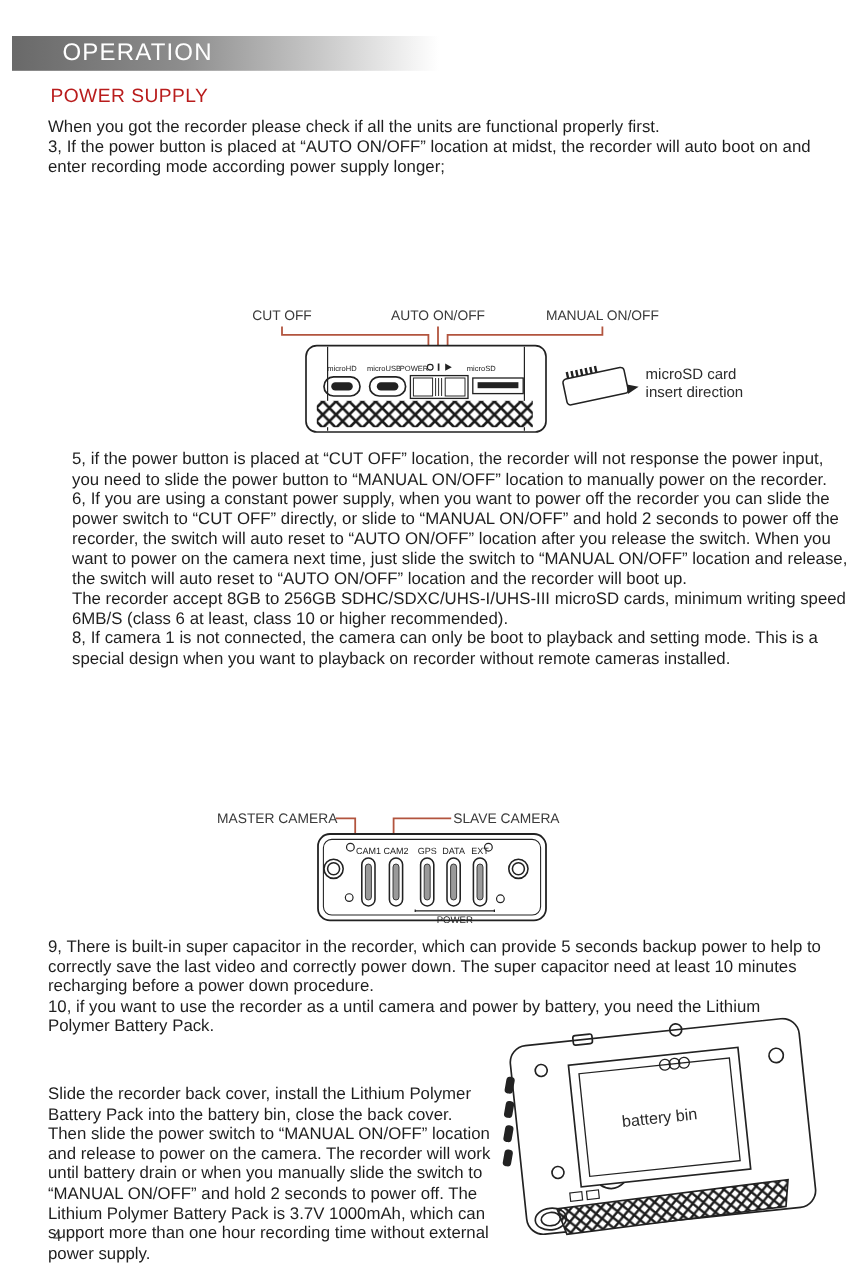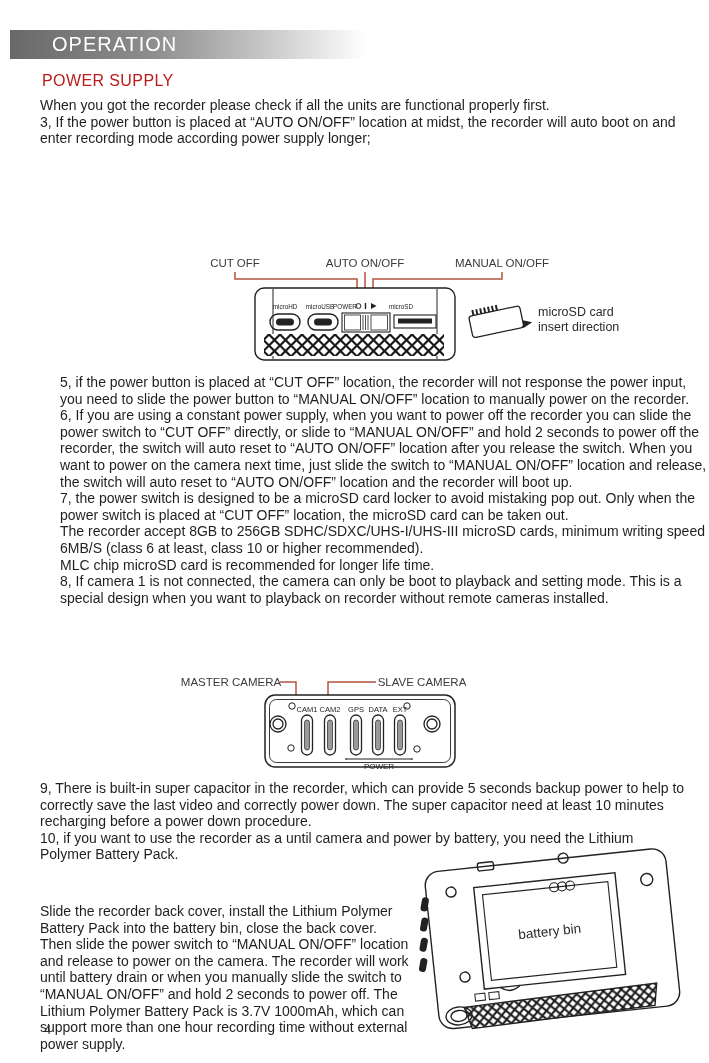--- a/index.html
+++ b/index.html
@@ -90,23 +90,21 @@
       <path d="M5,6 V0.5 M9,6 V0.5 M13,6 V0.5 M17,6 V0.5 M21,6 V0.5 M25,6 V0.5 M29,6 V0.5" stroke-width="2"></path>
       <path d="M52,21 L61,25 L51,29 Z" fill="#222" stroke="none"></path>
     </g>
     <text x="390" y="64" font-size="12.5" fill="#2b2b2b">microSD card</text>
     <text x="390" y="79" font-size="12.5" fill="#2b2b2b">insert direction</text>
   </svg>
 
   <div class="tblock" id="block-middle">
     <p>5, if the power button is placed at “CUT OFF” location, the recorder will not response the power input, you need to slide the power button to “MANUAL ON/OFF” location to manually power on the recorder.</p>
     <p>6, If you are using a constant power supply, when you want to power off the recorder you can slide the power switch to “CUT OFF” directly, or slide to “MANUAL ON/OFF” and hold 2 seconds to power off the recorder, the switch will auto reset to “AUTO ON/OFF” location after you release the switch. When you want to power on the camera next time, just slide the switch to “MANUAL ON/OFF” location and release, the switch will auto reset to “AUTO ON/OFF” location and the recorder will boot up.</p>
-    <p>7, the power switch is designed to be a microSD card locker to avoid mistaking pop out. Only when the power switch is placed at “CUT OFF” location, the microSD card can be taken out.</p>
     <p>The recorder accept 8GB to 256GB SDHC/SDXC/UHS-I/UHS-III microSD cards, minimum writing speed 6MB/S (class 6 at least, class 10 or higher recommended).</p>
-    <p>MLC chip microSD card is recommended for longer life time.</p>
     <p>8, If camera 1 is not connected, the camera can only be boot to playback and setting mode. This is a special design when you want to playback on recorder without remote cameras installed.</p>
   </div>
 
   <svg class="fig" id="fig-front" width="400" height="110" viewBox="0 0 400 110">
     <text x="81" y="14" text-anchor="middle" font-size="11.5" fill="#3a3a3a">MASTER CAMERA</text>
     <text x="272" y="14" text-anchor="middle" font-size="11.5" fill="#3a3a3a">SLAVE CAMERA</text>
     <g stroke="#b2543e" stroke-width="1.5" fill="none">
       <path d="M130,10 H146 V31"></path>
       <path d="M226,10 H178 V31"></path>
     </g>

